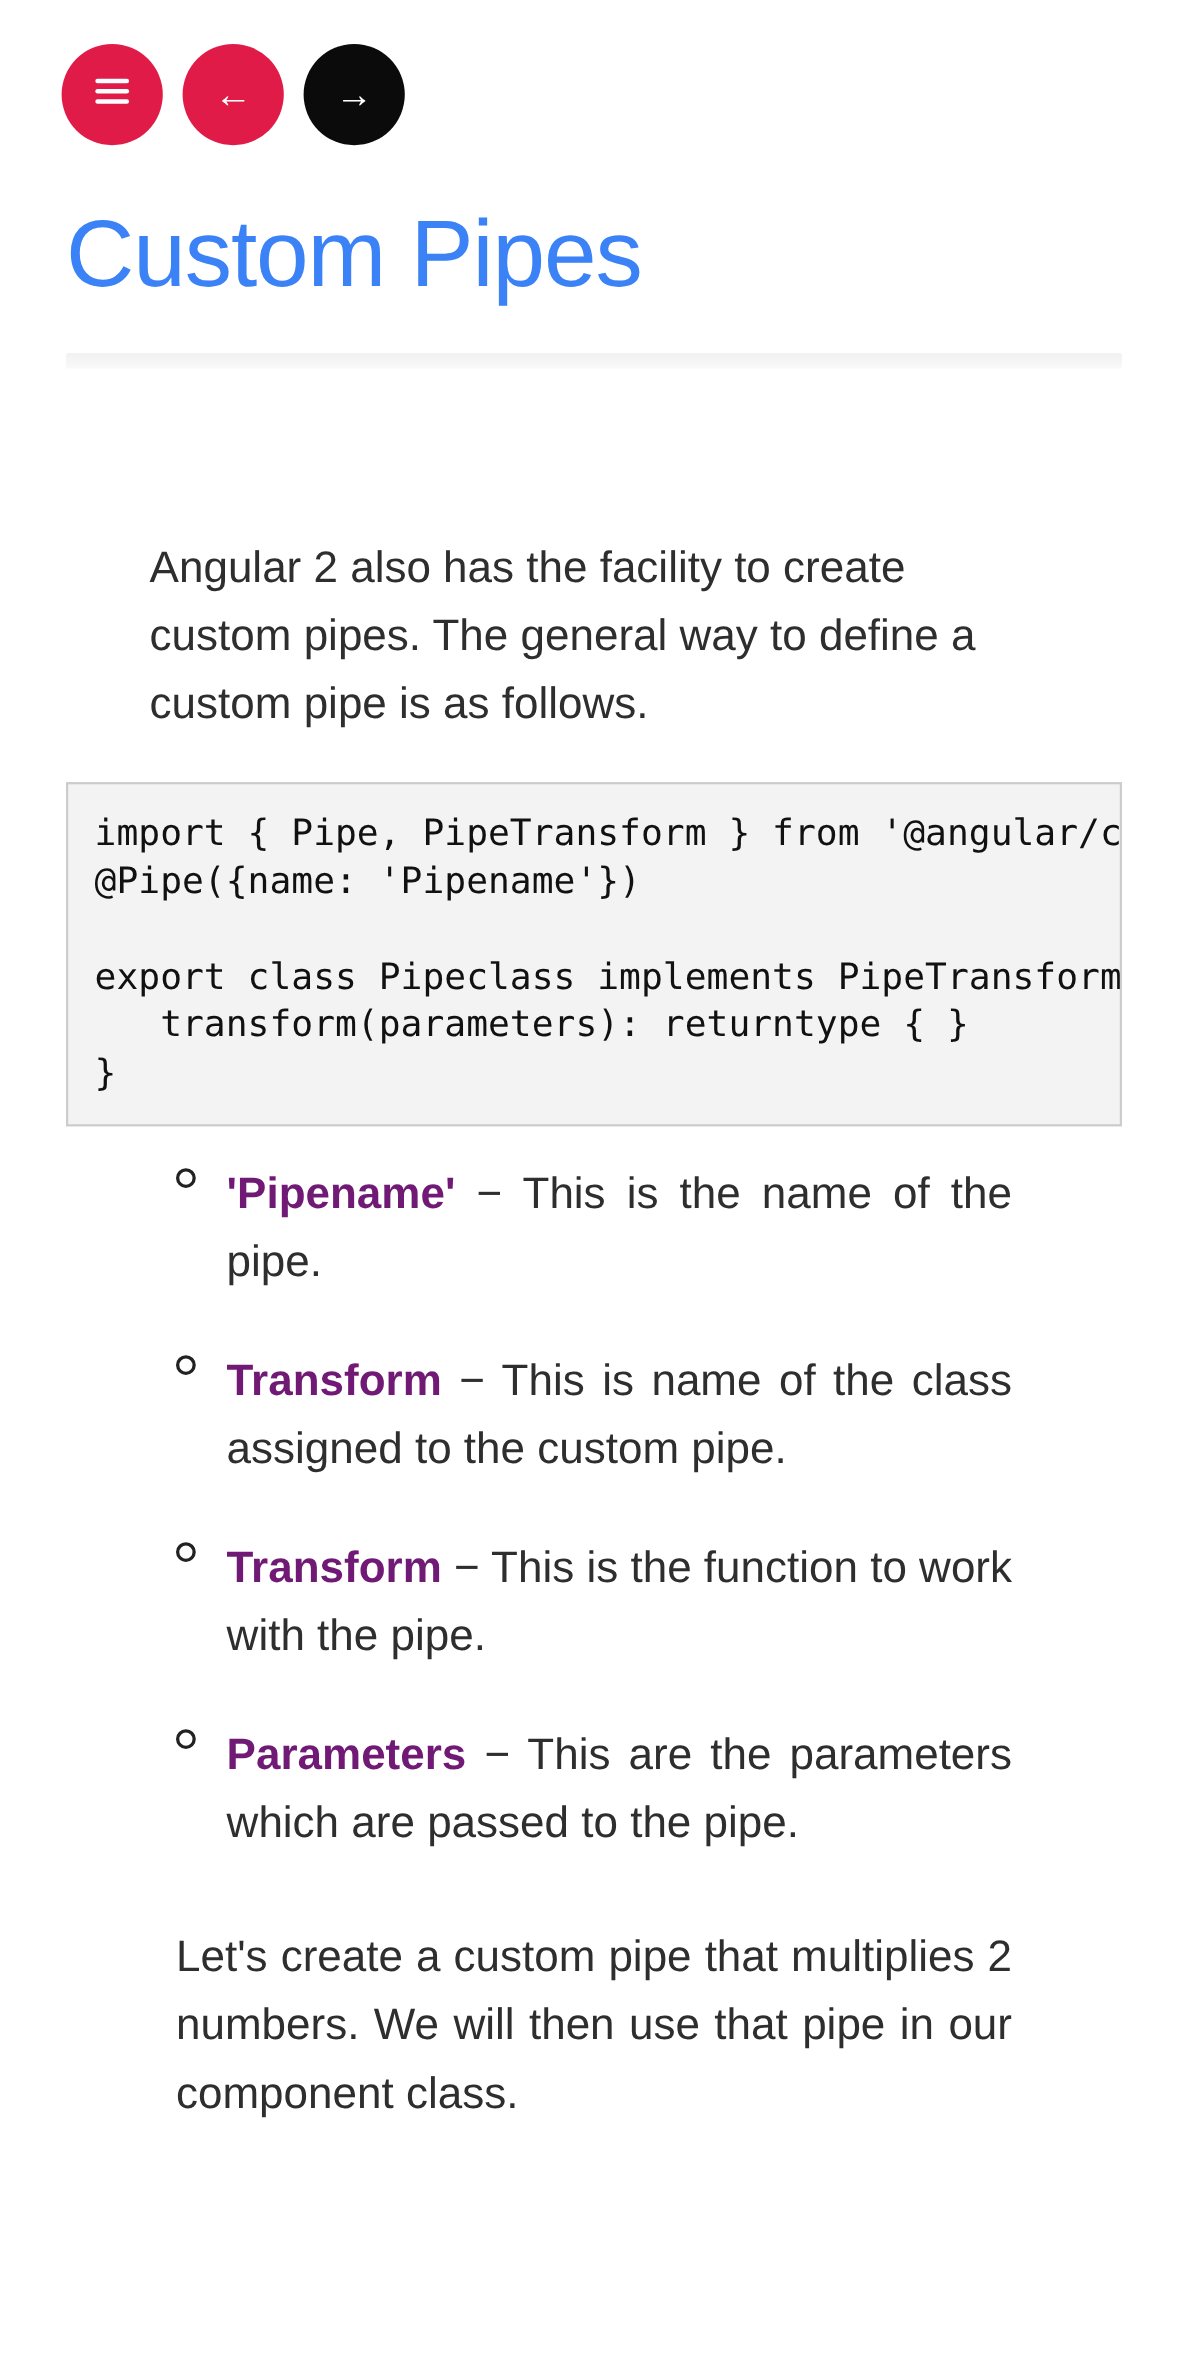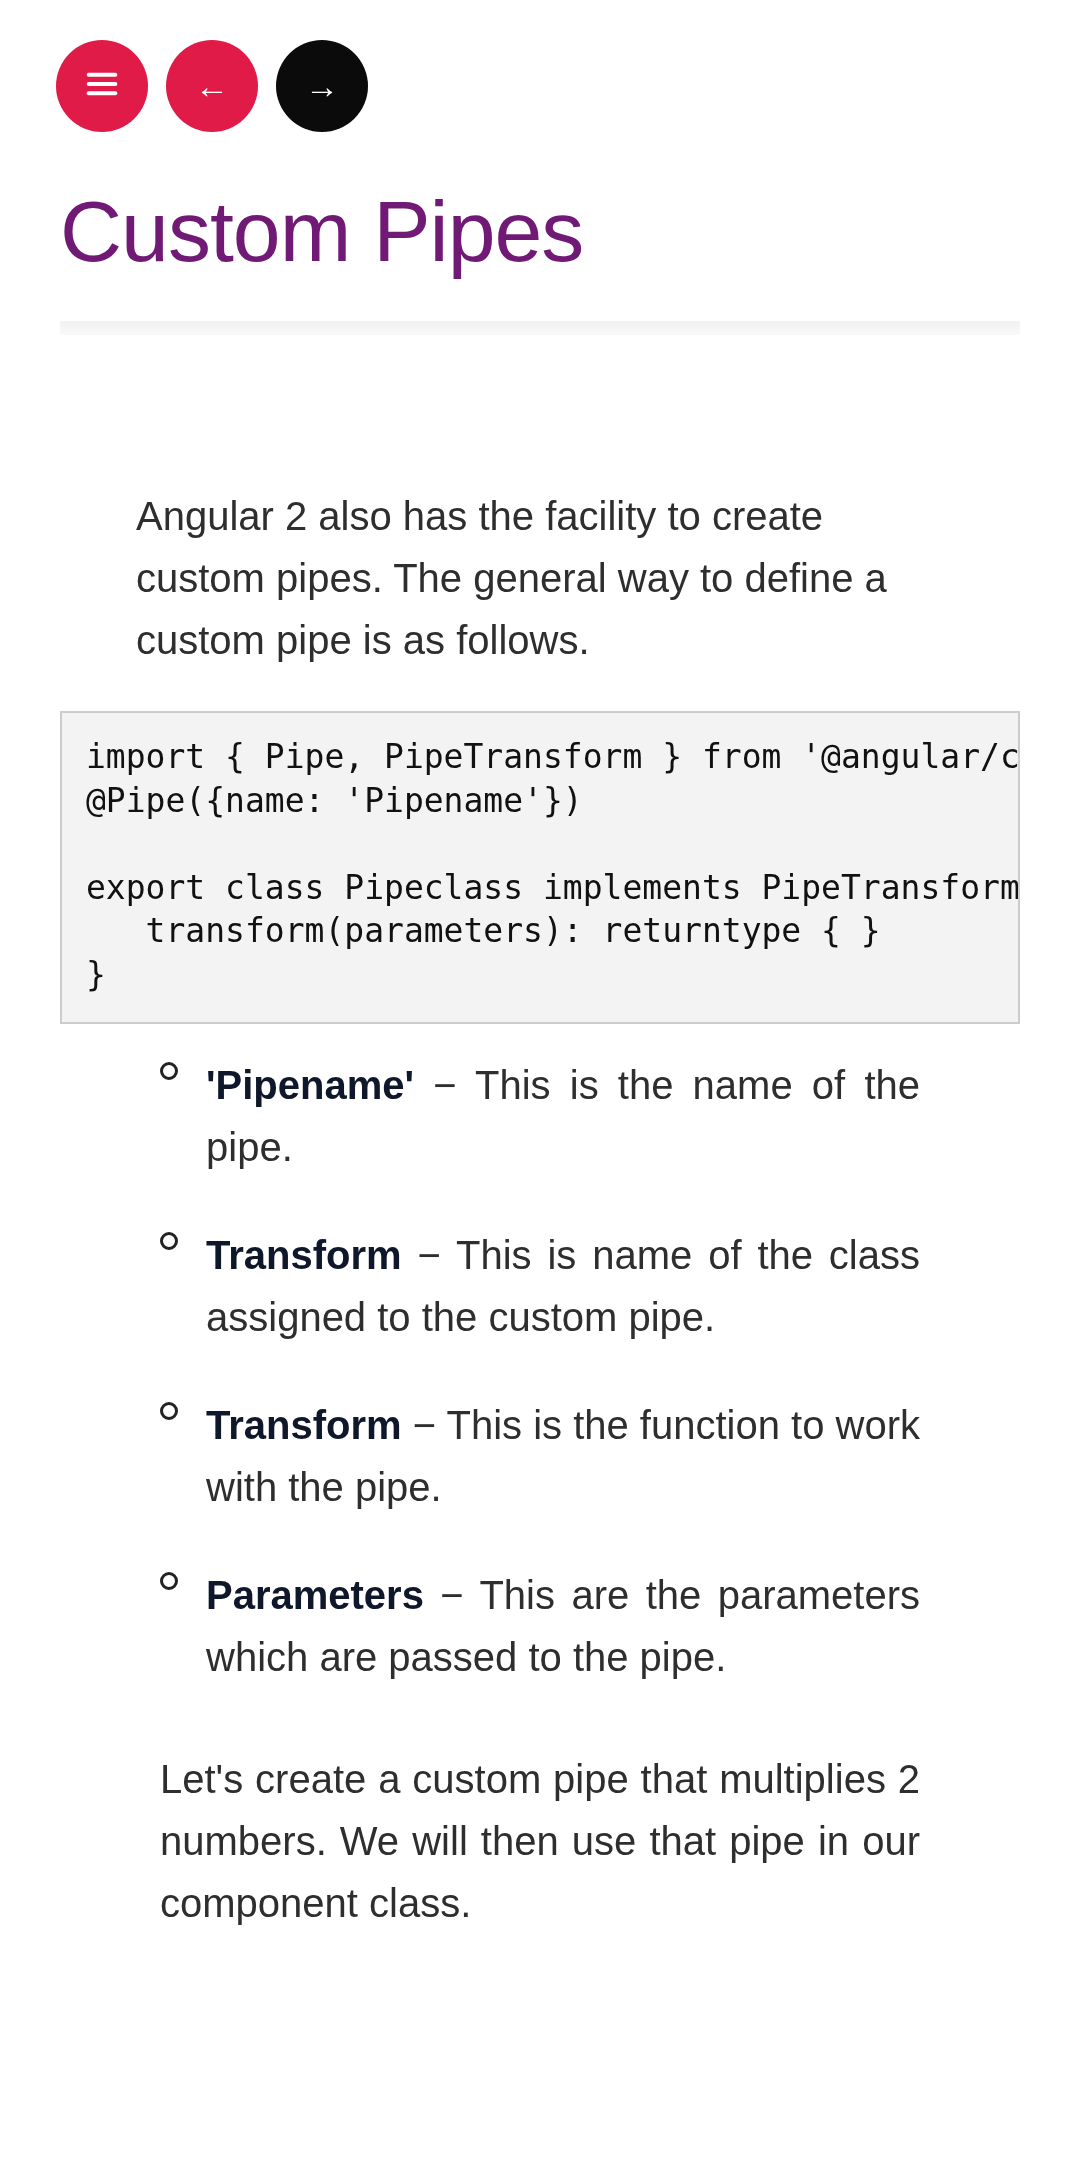--- a/index.html
+++ b/index.html
@@ -26,21 +26,21 @@
   .circle-btn.red   { background: #e01b47; }
   .circle-btn.black { background: #0b0b0b; }
   .circle-btn svg { width: 40px; height: 40px; }
   .circle-btn svg line, .circle-btn svg rect { stroke: #fff; stroke-width: 6; stroke-linecap: round; }
 
   
   h1.page-title {
     font-weight: 300;
     font-size: 86px;
     letter-spacing: -1px;
-    color: #701a75;
+    color: #3b82f6;
     margin: 50px 0 0 60px;
   }
   .title-underline {
     height: 14px;
     margin: 40px 60px 0 60px;
     background: linear-gradient(#f1f1f1, #f9f9f9);
     border-radius: 2px;
   }
 
   
@@ -87,21 +87,21 @@
     padding-left: 46px;
   }
   ul.bullets li .marker {
     position: absolute;
     left: 0;
     top: 8px;
     width: 18px; height: 18px;
     border: 3px solid #222;
     border-radius: 50%;
   }
-  ul.bullets li .term { font-weight: 700; color: #0f172a; }
+  ul.bullets li .term { font-weight: 700; color: #701a75; }
 
   .outro {
     font-size: 40px;
     line-height: 1.55;
     color: #2e2e2e;
     font-weight: 300;
     text-align: justify;
     margin: 0 100px 0 100px;
   }
 </style>

